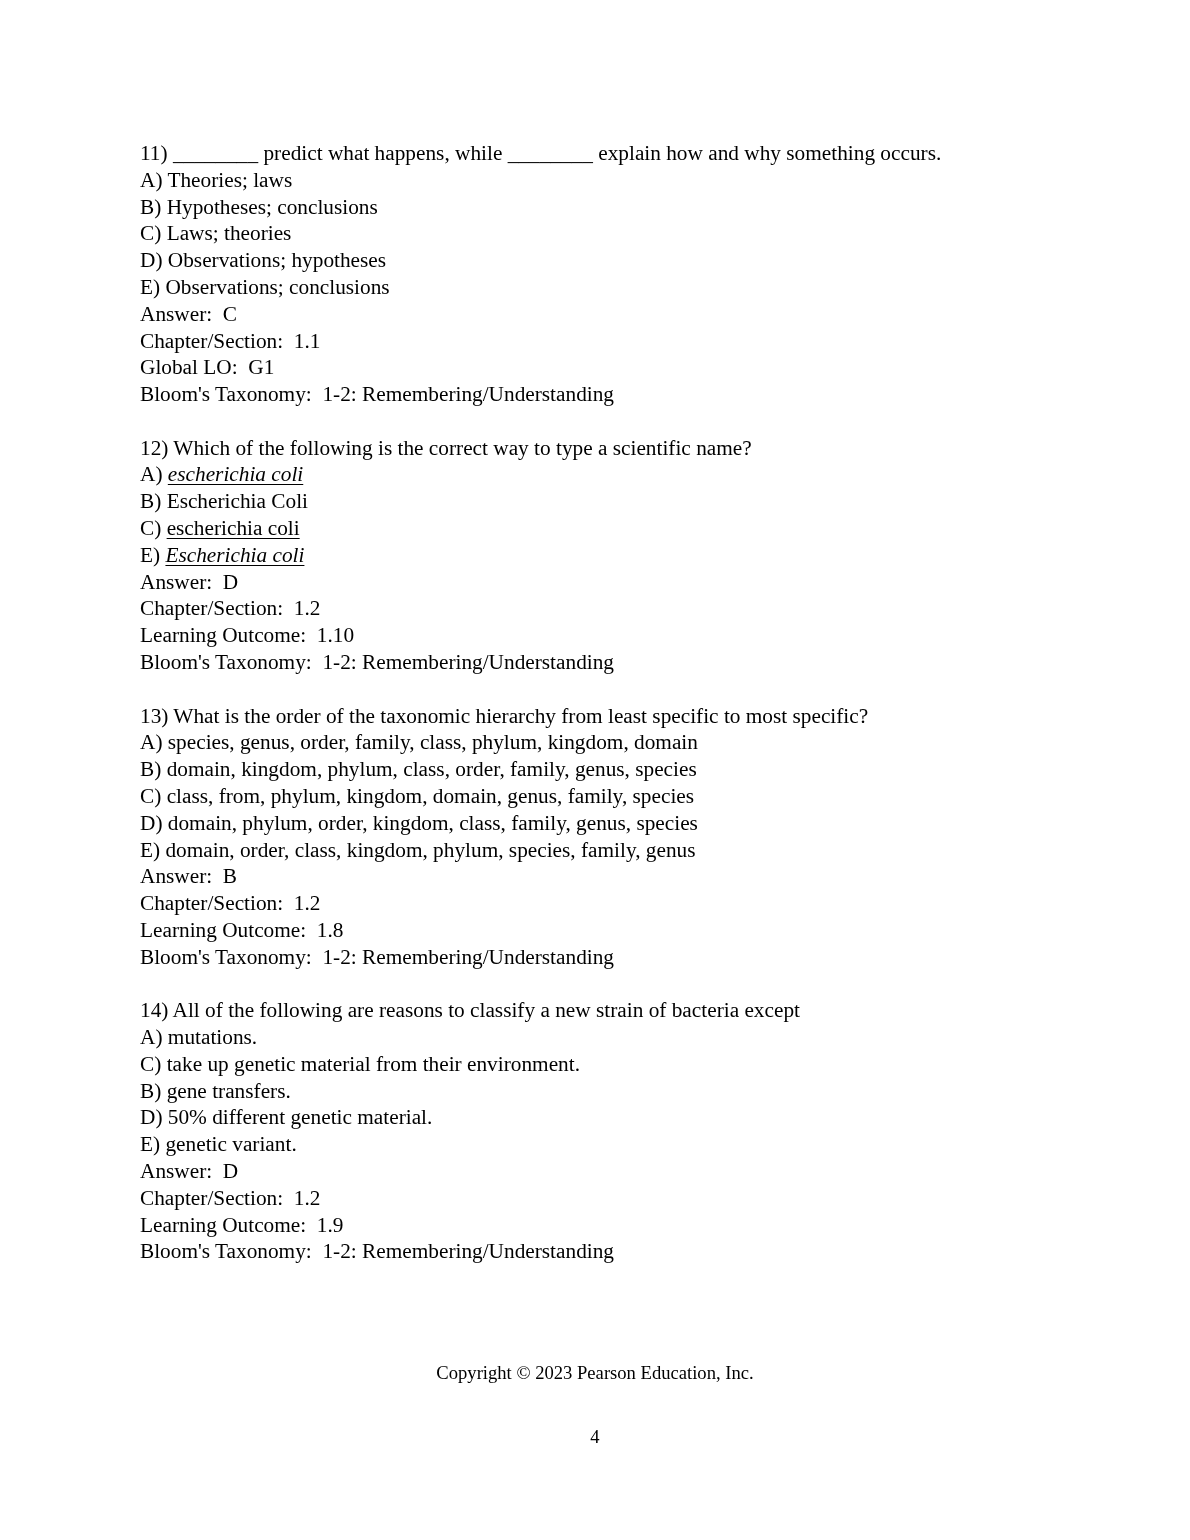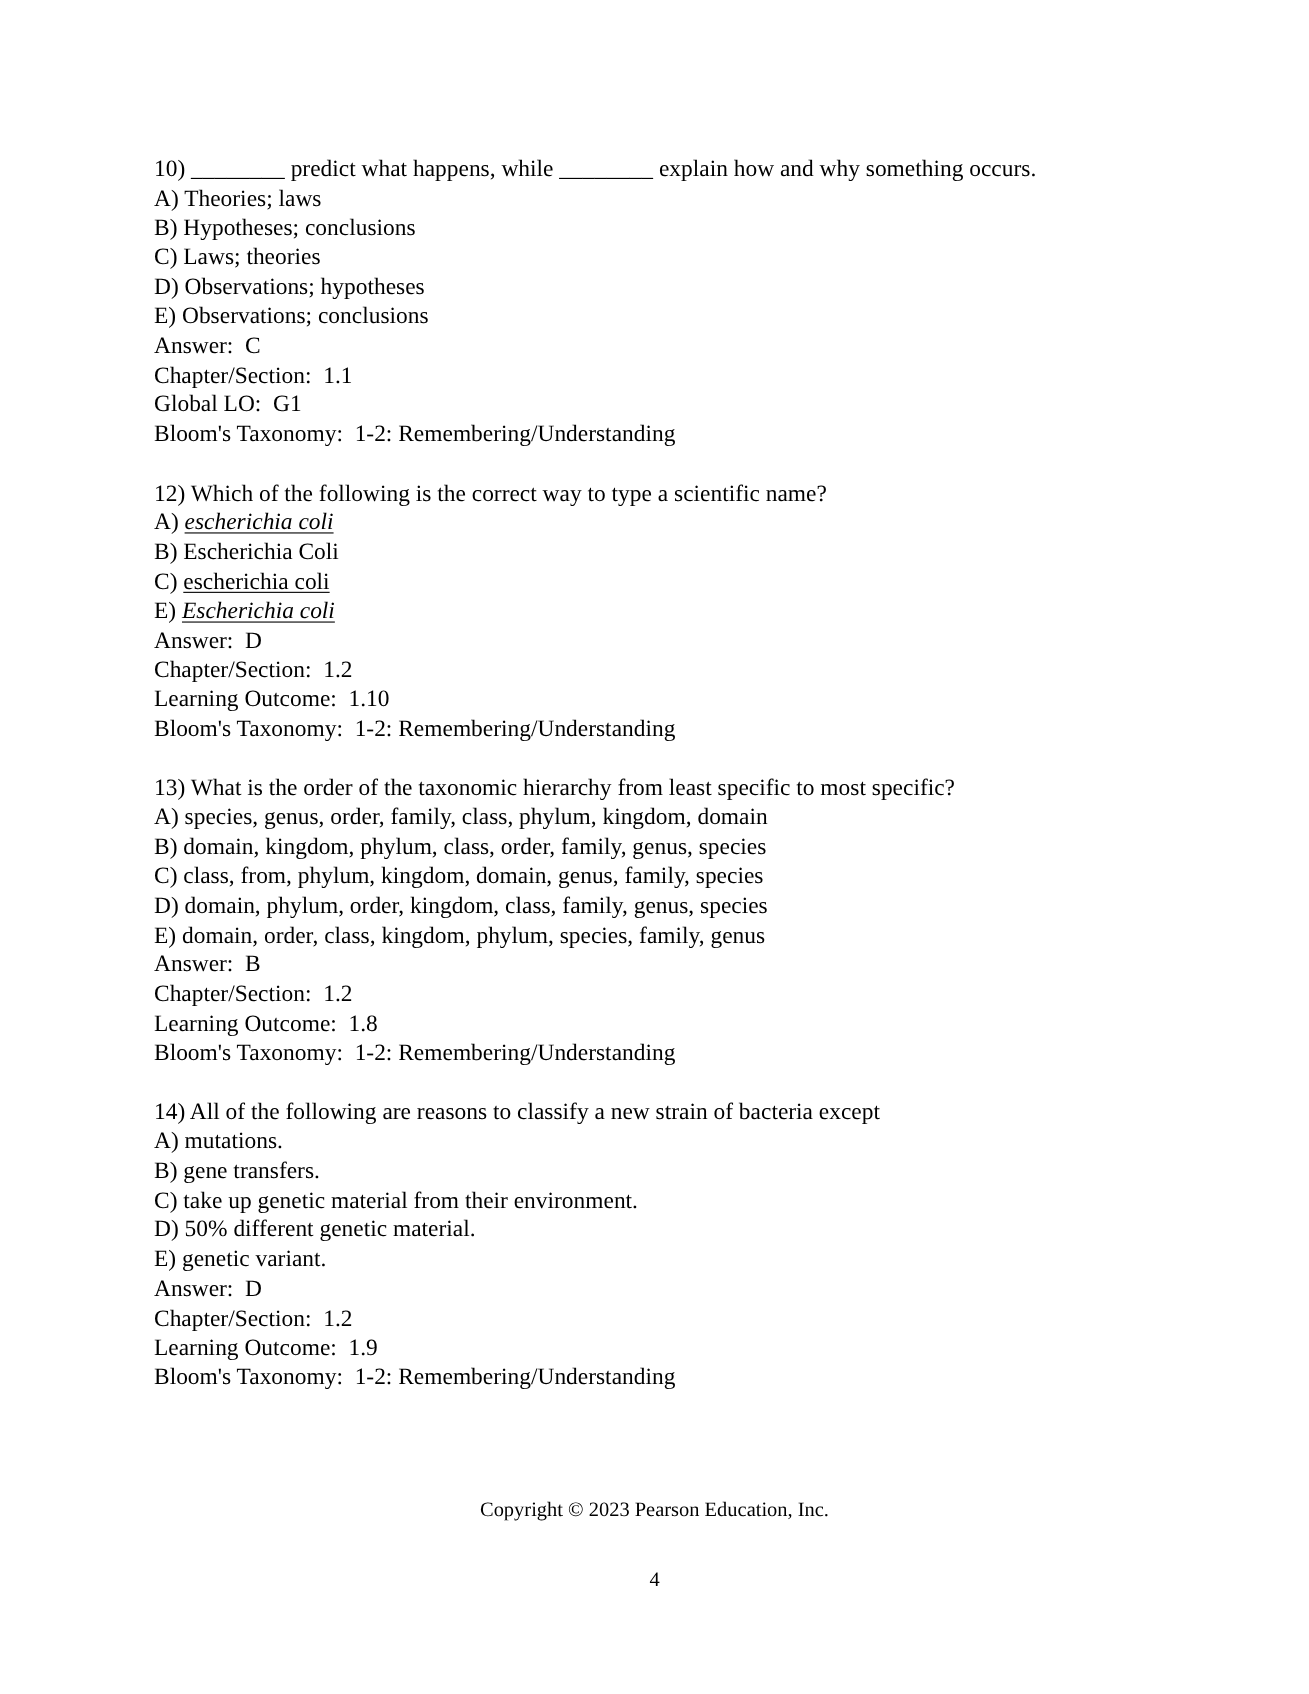--- a/index.html
+++ b/index.html
@@ -42,21 +42,21 @@
     }
     .page-number { top: 1426px; line-height: 22px; }
     .copyright { top: 1362px; line-height: 22px; }
   </style>
 </head>
 <body>
 
 <div class="page-content">
 
   <div class="question">
-    <div class="line"><span>10)</span> <span>________</span><span> predict what happens, while </span><span>________</span><span> explain how and why something occurs.</span></div>
+    <div class="line"><span>11)</span> <span>________</span><span> predict what happens, while </span><span>________</span><span> explain how and why something occurs.</span></div>
     <div class="line"><span>A)</span> <span>Theories; laws</span></div>
     <div class="line"><span>B)</span> <span>Hypotheses; conclusions</span></div>
     <div class="line"><span>C)</span> <span>Laws; theories</span></div>
     <div class="line"><span>D)</span> <span>Observations; hypotheses</span></div>
     <div class="line"><span>E)</span> <span>Observations; conclusions</span></div>
     <div class="line"><span>Answer:</span>  <span>C</span></div>
     <div class="line"><span>Chapter/Section:</span>  <span>1.1</span></div>
     <div class="line"><span>Global LO:</span>  <span>G1</span></div>
     <div class="line"><span>Bloom's Taxonomy:</span>  <span>1-2: Remembering/Understanding</span></div>
   </div>
@@ -82,22 +82,22 @@
     <div class="line"><span>E)</span> <span>domain, order, class, kingdom, phylum, species, family, genus</span></div>
     <div class="line"><span>Answer:</span>  <span>B</span></div>
     <div class="line"><span>Chapter/Section:</span>  <span>1.2</span></div>
     <div class="line"><span>Learning Outcome:</span>  <span>1.8</span></div>
     <div class="line"><span>Bloom's Taxonomy:</span>  <span>1-2: Remembering/Understanding</span></div>
   </div>
 
   <div class="question">
     <div class="line"><span>14)</span> <span>All of the following are reasons to classify a new strain of bacteria</span> <span class="bold">except</span></div>
     <div class="line"><span>A)</span> <span>mutations.</span></div>
+    <div class="line"><span>C)</span> <span>take up genetic material from their environment.</span></div>
     <div class="line"><span>B)</span> <span>gene transfers.</span></div>
-    <div class="line"><span>C)</span> <span>take up genetic material from their environment.</span></div>
     <div class="line"><span>D)</span> <span>50% different genetic material.</span></div>
     <div class="line"><span>E)</span> <span>genetic variant.</span></div>
     <div class="line"><span>Answer:</span>  <span>D</span></div>
     <div class="line"><span>Chapter/Section:</span>  <span>1.2</span></div>
     <div class="line"><span>Learning Outcome:</span>  <span>1.9</span></div>
     <div class="line"><span>Bloom's Taxonomy:</span>  <span>1-2: Remembering/Understanding</span></div>
   </div>
 
 </div>
 

